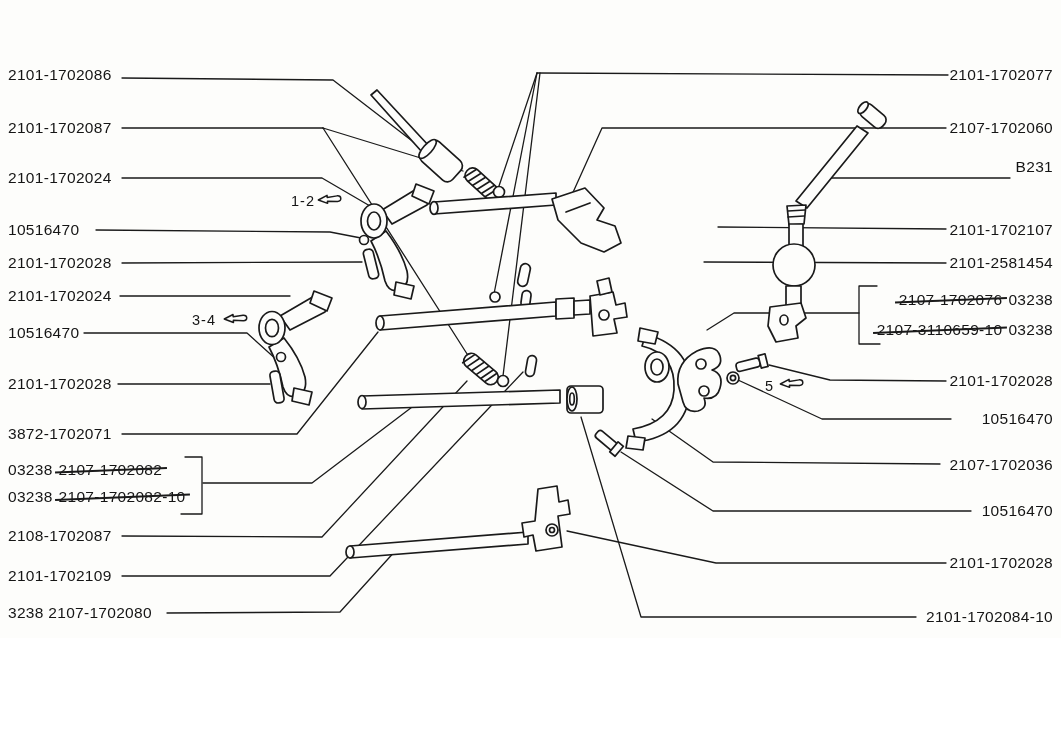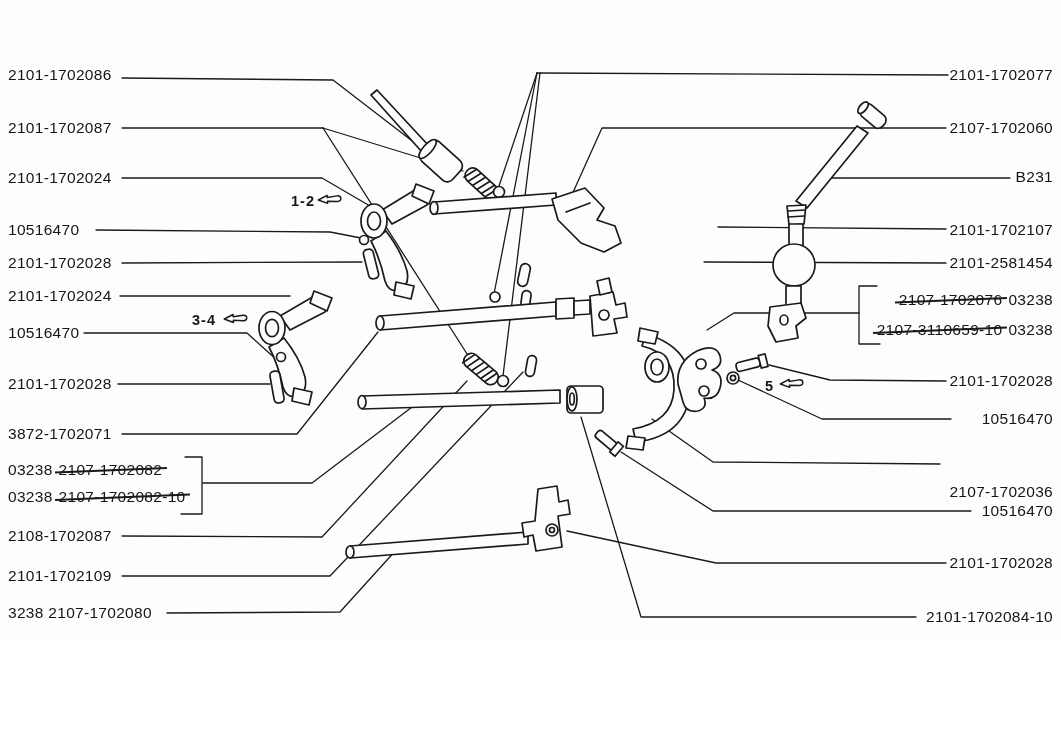--- a/index.html
+++ b/index.html
@@ -7,21 +7,21 @@
          font-family:"Liberation Sans",sans-serif;color:#151515;}
   .art{position:absolute;left:0;top:0;}
   .lbl{position:absolute;font-size:15.5px;font-weight:400;letter-spacing:.3px;white-space:nowrap;
        transform:translateY(-50%);line-height:1;}
   .lbl.left{left:8px;}
   .lbl.right{right:8px;text-align:right;}
   .lbl span + span{margin-left:6px;}
   .strike{position:relative;display:inline-block;}
   .strike::after{content:"";position:absolute;left:-4px;right:-4px;top:46%;height:1.9px;
        background:#1a1a1a;transform:rotate(-2.4deg);}
-  .ann{position:absolute;font-size:14.5px;font-weight:700;letter-spacing:1px;
+  .ann{position:absolute;font-size:14.5px;font-weight:400;letter-spacing:1px;
        transform:translateY(-50%);line-height:1;}
   .tblock{position:absolute;left:0;right:0;top:695px;bottom:0;border-top:2.5px solid #111;
        font-family:"Liberation Serif",serif;font-weight:700;}
   .cell{position:absolute;top:0;bottom:0;display:flex;align-items:center;}
   .cell.c1{left:16px;width:352px;padding-left:9px;font-size:16px;letter-spacing:.4px;}
   .cell.c2{left:352px;width:636px;border-left:2px solid #111;justify-content:center;font-size:17px;}
   .cell.c3{left:988px;right:0;border-left:2px solid #111;justify-content:center;font-size:17px;}
 </style>
 </head>
 <body>
@@ -249,32 +249,32 @@
   </div>
   <div class="lbl left" style="top:497px">
     <span>03238</span><span class="strike">2107-1702082-10</span>
   </div>
   <div class="lbl left" style="top:536px">2108-1702087</div>
   <div class="lbl left" style="top:576px">2101-1702109</div>
   <div class="lbl left" style="top:613px">3238 2107-1702080</div>
 
   <div class="lbl right" style="top:75px">2101-1702077</div>
   <div class="lbl right" style="top:128px">2107-1702060</div>
-  <div class="lbl right" style="top:177px">B231</div>
+  <div class="lbl right" style="top:167px">B231</div>
   <div class="lbl right" style="top:230px">2101-1702107</div>
   <div class="lbl right" style="top:263px">2101-2581454</div>
   <div class="lbl right" style="top:300px">
     <span class="strike">2107-1702076</span><span>03238</span>
   </div>
   <div class="lbl right" style="top:330px">
     <span class="strike">2107-3110659-10</span><span>03238</span>
   </div>
   <div class="lbl right" style="top:381px">2101-1702028</div>
   <div class="lbl right" style="top:419px">10516470</div>
-  <div class="lbl right" style="top:492px">2107-1702036</div>
+  <div class="lbl right" style="top:465px">2107-1702036</div>
   <div class="lbl right" style="top:511px">10516470</div>
   <div class="lbl right" style="top:563px">2101-1702028</div>
   <div class="lbl right" style="top:617px">2101-1702084-10</div>
 
   <div class="ann" style="left:291px;top:201px">1-2</div>
   <div class="ann" style="left:192px;top:320px">3-4</div>
   <div class="ann" style="left:765px;top:386px">5</div>
 
   <div class="tblock">
     <div class="cell c1">21053</div>

